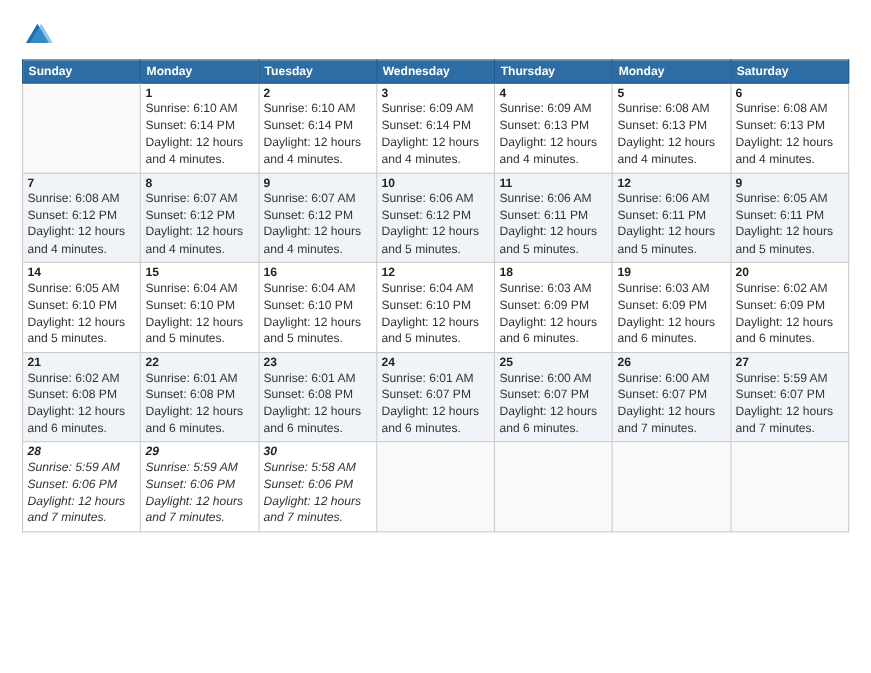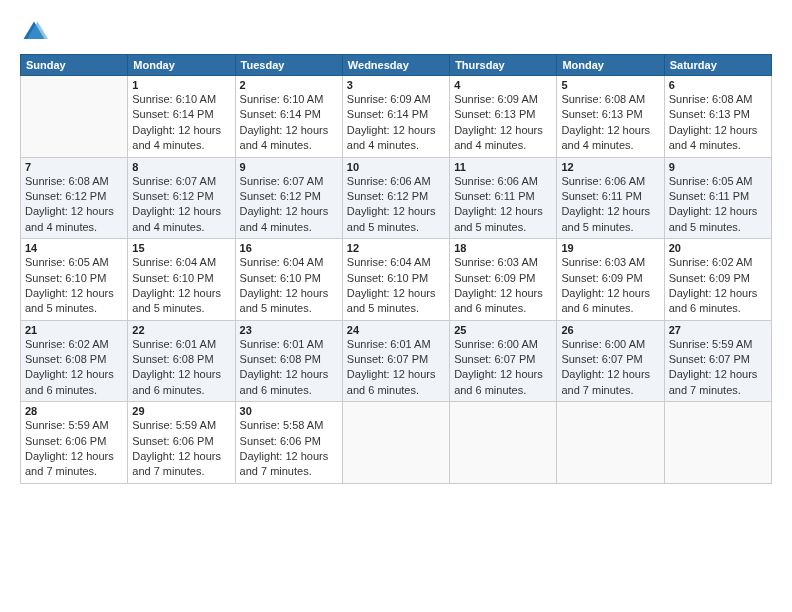--- a/index.html
+++ b/index.html
@@ -74,20 +74,21 @@
     .calendar-table tbody tr td {
       vertical-align: top;
       border: 1px solid #ccc;
       padding: 3px 4px;
       font-size: 9px;
       color: #333;
       height: 75px;
     }
     .calendar-table tbody tr:last-child td {
       height: 65px;
+      font-style: italic;
     }
     .day-number {
       font-size: 11px;
       font-weight: bold;
       color: #222;
       display: block;
       margin-bottom: 1px;
     }
     .cell-text {
       font-size: 11px;

